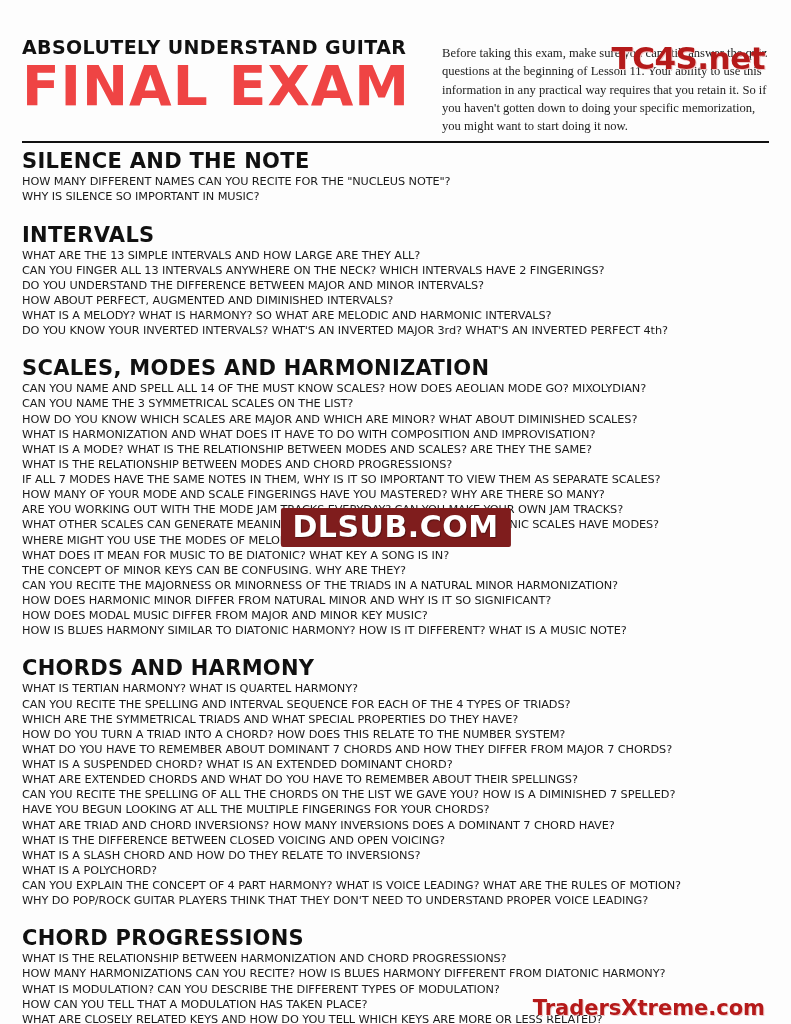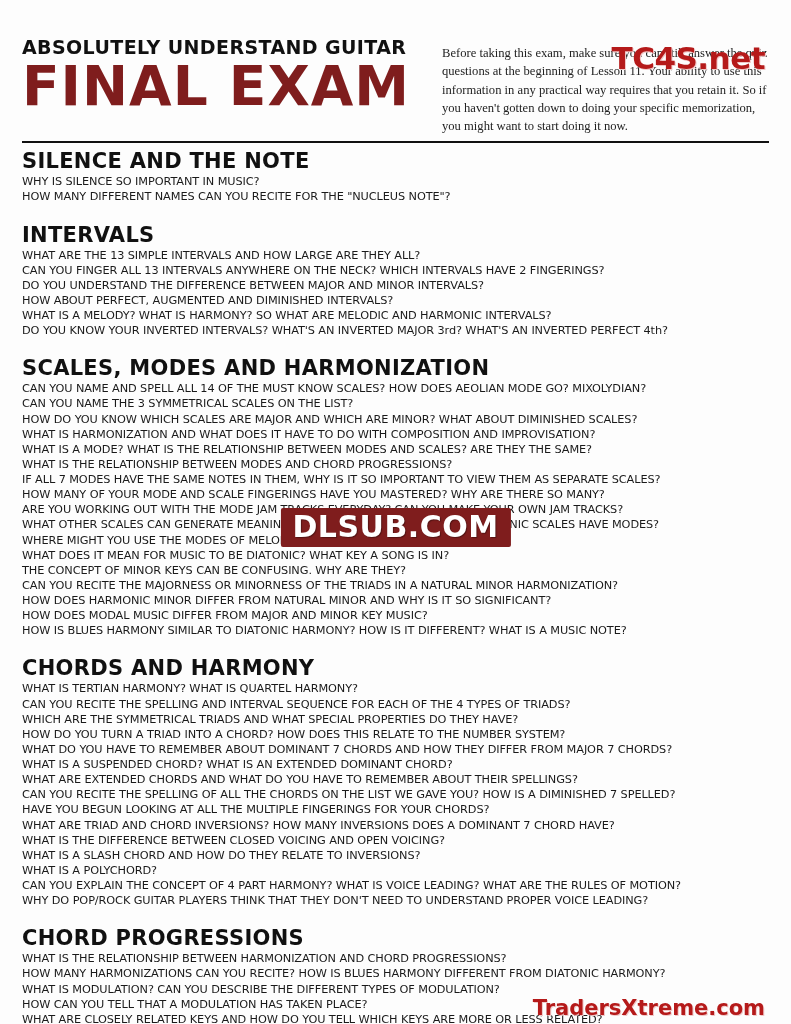--- a/index.html
+++ b/index.html
@@ -51,21 +51,21 @@
     letter-spacing: 0.4px;
     color: #111;
     white-space: nowrap;
   }
   .maintitle {
     font-family: "DejaVu Sans", sans-serif;
     font-weight: bold;
     font-size: 55px;
     line-height: 0.95;
     letter-spacing: 1px;
-    color: #7f1d1d;
+    color: #ef4444;
     margin-top: 2px;
   }
   .intro {
     flex: 1 1 auto;
     font-family: Liberation Serif, serif;
     font-size: 12.6px;
     line-height: 1.45;
     color: #222;
     padding-top: 8px;
     text-align: left;
@@ -135,22 +135,22 @@
       <div class="maintitle">FINAL EXAM</div>
     </div>
     <div class="intro">Before taking this exam, make sure you can still answer the quiz questions at the beginning of Lesson 11. Your ability to use this information in any practical way requires that you retain it. So if you haven't gotten down to doing your specific memorization, you might want to start doing it now.</div>
   </div>
 
   <div class="rule"></div>
 
   <div id="sections-root">
       <div class="section">
         <div class="section-title">SILENCE AND THE NOTE</div>
+        <div class="qline">HOW MANY DIFFERENT NAMES CAN YOU RECITE FOR THE "NUCLEUS NOTE"?</div>
         <div class="qline">WHY IS SILENCE SO IMPORTANT IN MUSIC?</div>
-        <div class="qline">HOW MANY DIFFERENT NAMES CAN YOU RECITE FOR THE "NUCLEUS NOTE"?</div>
       </div>
       <div class="section">
         <div class="section-title">INTERVALS</div>
         <div class="qline">WHAT ARE THE 13 SIMPLE INTERVALS AND HOW LARGE ARE THEY ALL?</div>
         <div class="qline">CAN YOU FINGER ALL 13 INTERVALS ANYWHERE ON THE NECK? WHICH INTERVALS HAVE 2 FINGERINGS?</div>
         <div class="qline">DO YOU UNDERSTAND THE DIFFERENCE BETWEEN MAJOR AND MINOR INTERVALS?</div>
         <div class="qline">HOW ABOUT PERFECT, AUGMENTED AND DIMINISHED INTERVALS?</div>
         <div class="qline">WHAT IS A MELODY? WHAT IS HARMONY? SO WHAT ARE MELODIC AND HARMONIC INTERVALS?</div>
         <div class="qline">DO YOU KNOW YOUR INVERTED INTERVALS? WHAT'S AN INVERTED MAJOR 3rd? WHAT'S AN INVERTED PERFECT 4th?</div>
       </div>

